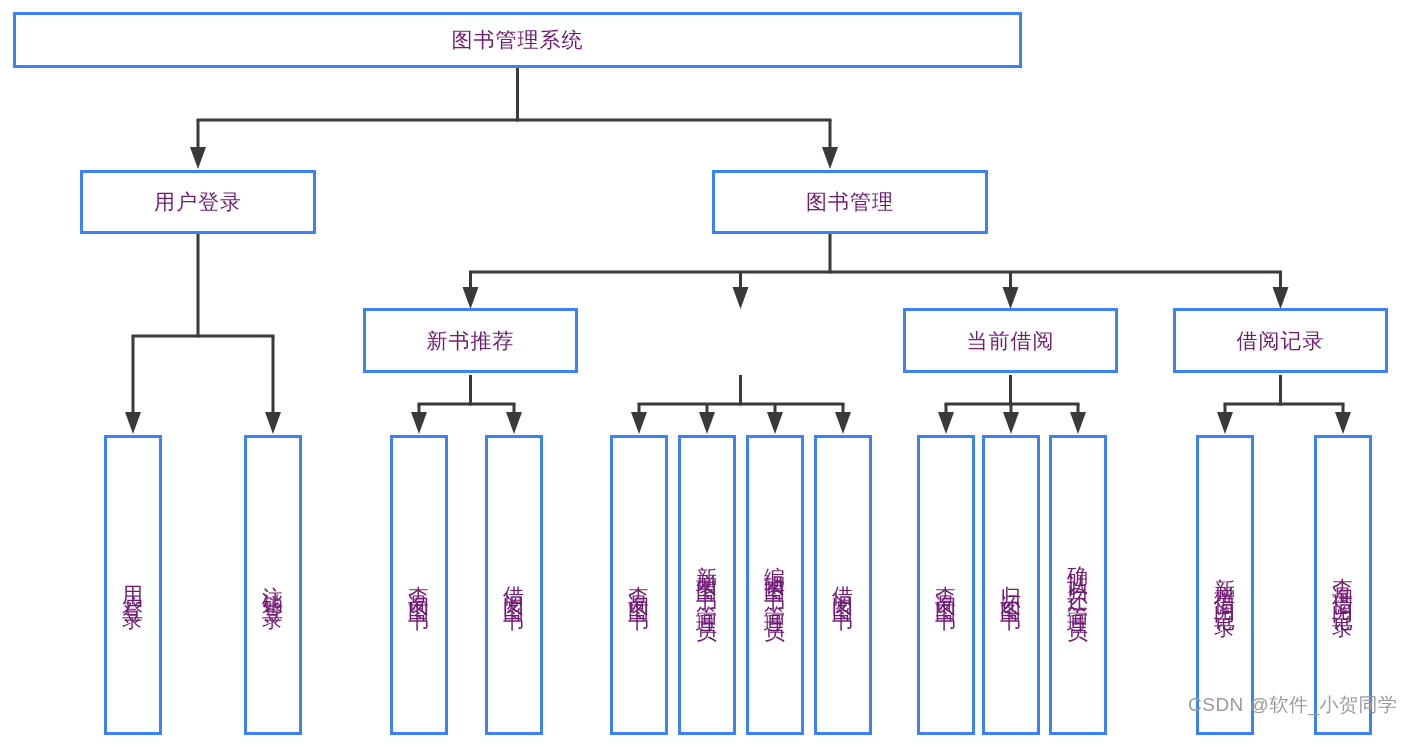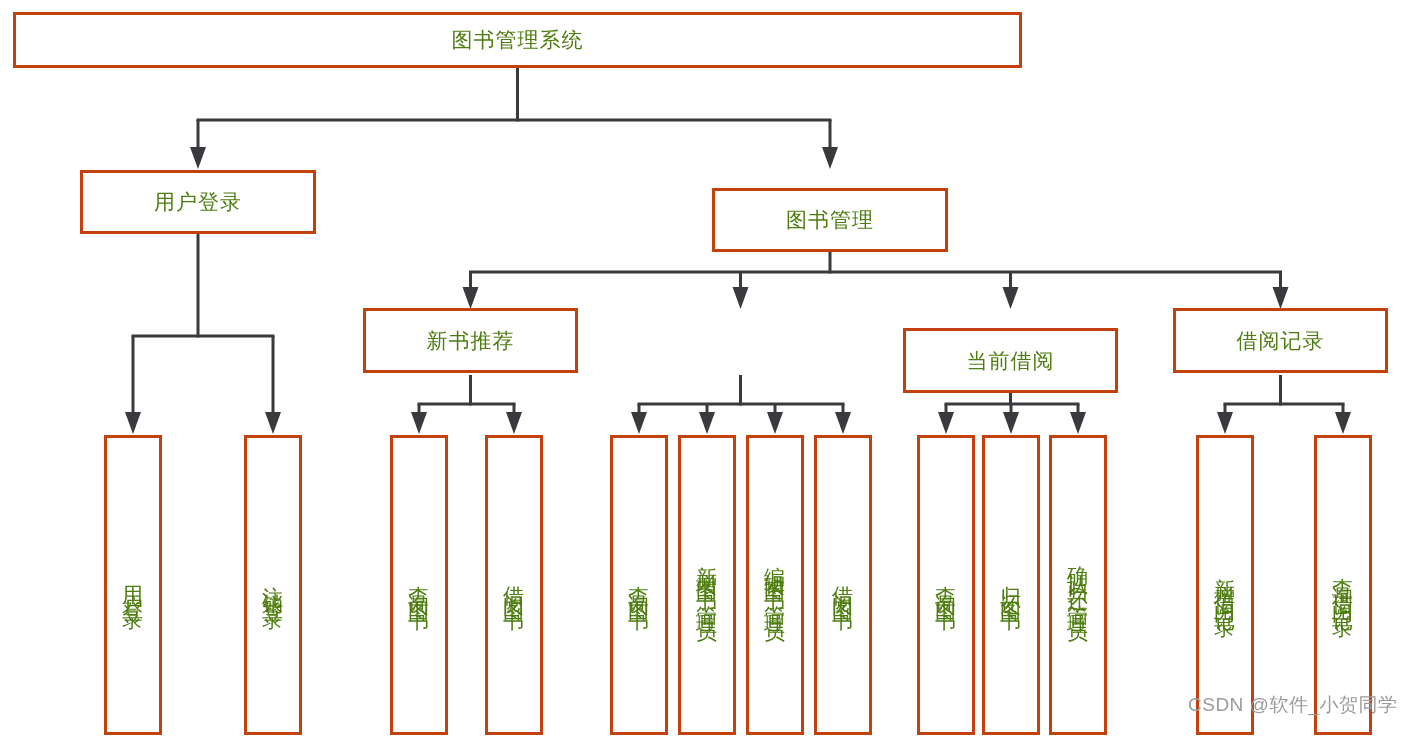--- a/index.html
+++ b/index.html
@@ -18,39 +18,39 @@
     position: absolute;
     left: 0; top: 0;
     width: 1405px; height: 747px;
     z-index: 1;
   }
   .connectors line { stroke: #3a3a3e; stroke-width: 3; }
   .connectors polygon { fill: #3a3a3e; }
   .box {
     position: absolute;
     box-sizing: border-box;
-    border: 3px solid #c2410c;
+    border: 3px solid #3b82f6;
     background: #ffffff;
-    color: #4d7c0f;
+    color: #701a75;
     display: flex;
     align-items: center;
     justify-content: center;
     z-index: 2;
     font-size: 21px;
     letter-spacing: 1px;
   }
   
   .box.h { text-align: center; }
   .box.root  { left: 13px;  top: 12px;  width: 1009px; height: 56px; }
   .box.l2a   { left: 80px;  top: 170px; width: 236px;  height: 64px; }
-  .box.l2b   { left: 712px; top: 188px; width: 236px;  height: 64px; }
+  .box.l2b   { left: 712px; top: 170px; width: 276px;  height: 64px; }
   .box.l3    { top: 308px; width: 215px; height: 65px; }
   .box.l3a   { left: 363px; }
   .box.l3b   { left: 633px; }
-  .box.l3c   { left: 903px; margin-top: 20px; }
+  .box.l3c   { left: 903px; }
   .box.l3d   { left: 1173px; }
   
   .box.v {
     top: 435px;
     width: 58px;
     height: 300px;
     writing-mode: vertical-rl;
     text-orientation: mixed;
     letter-spacing: 8px;
     line-height: 1;

